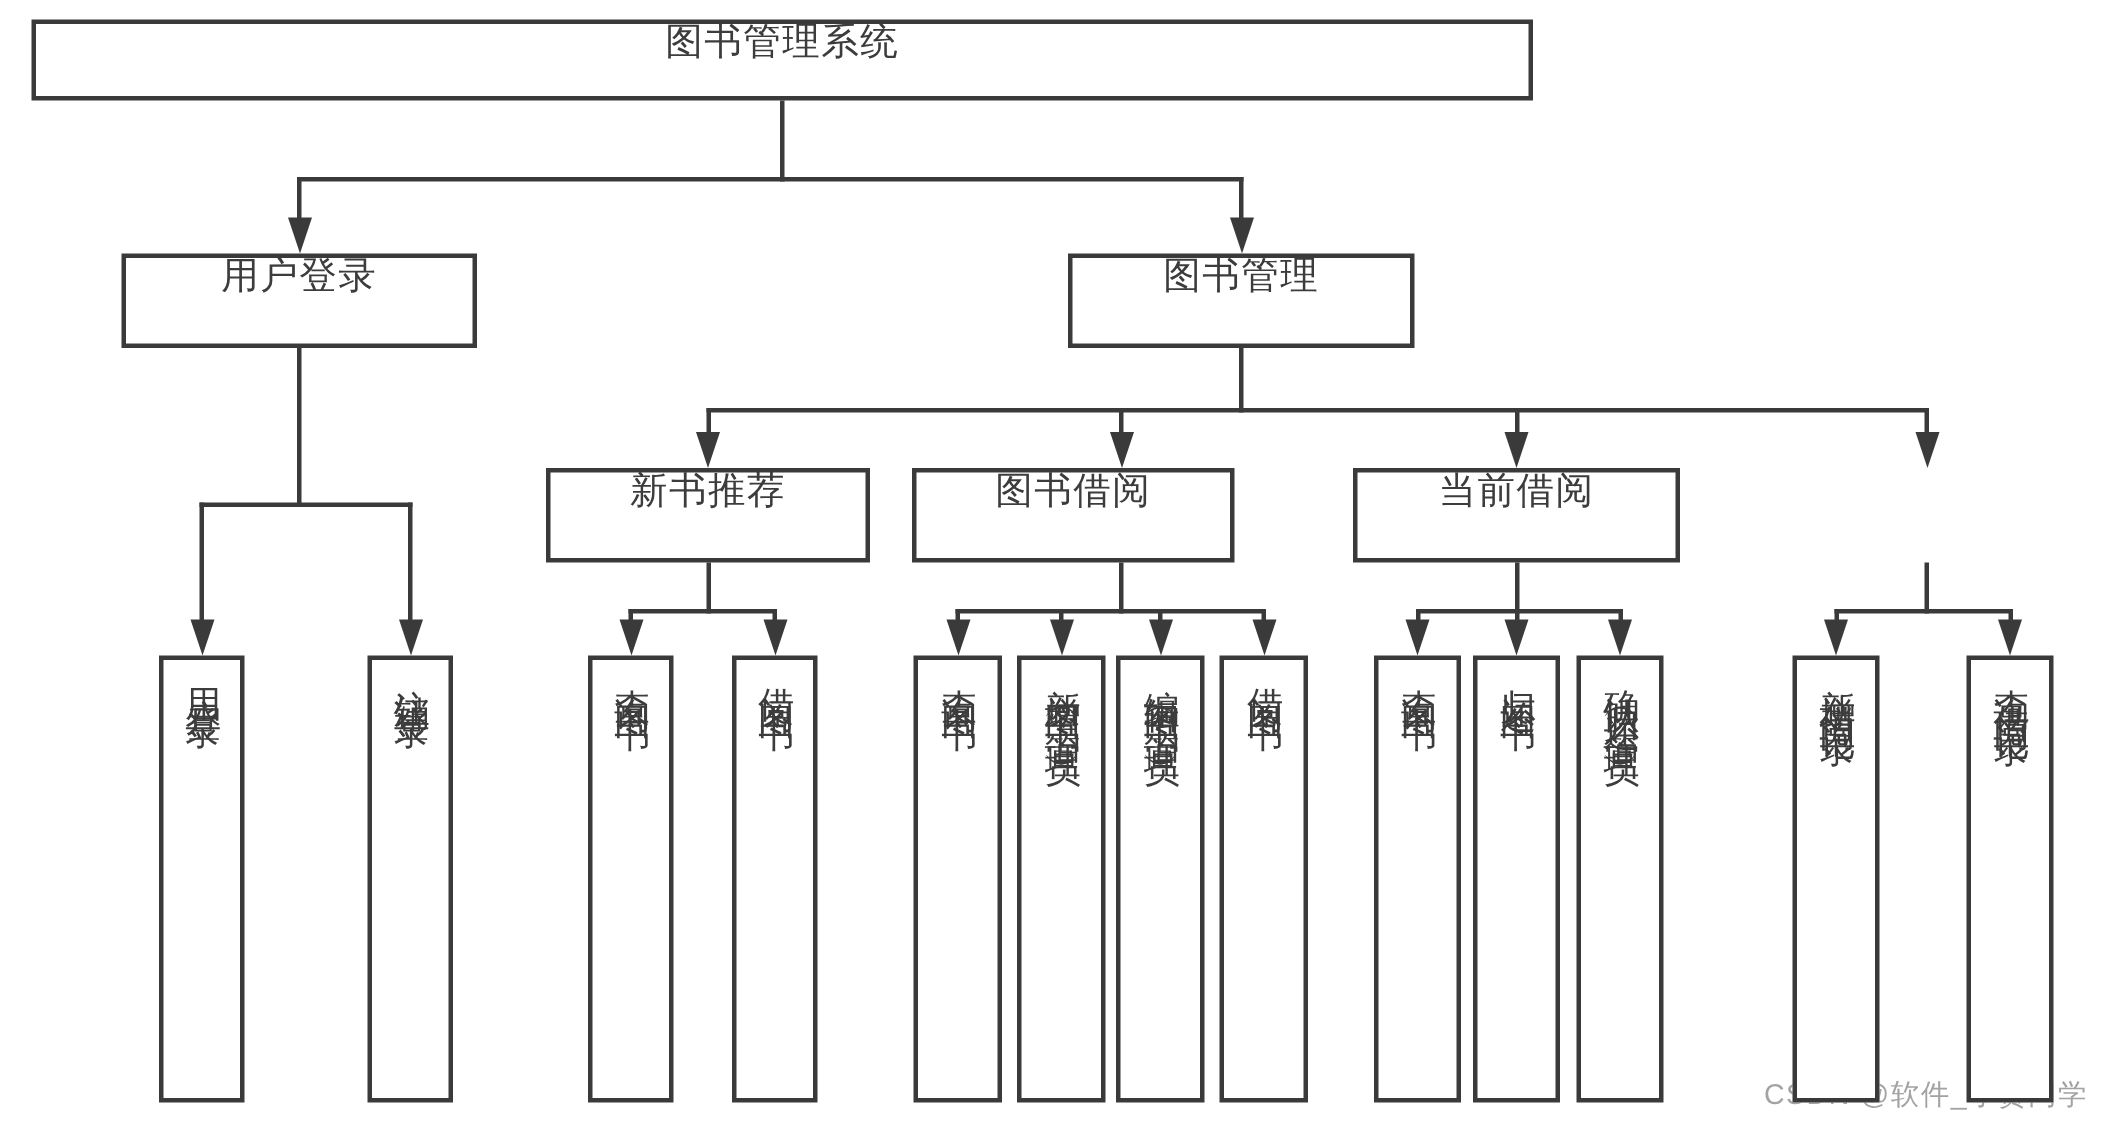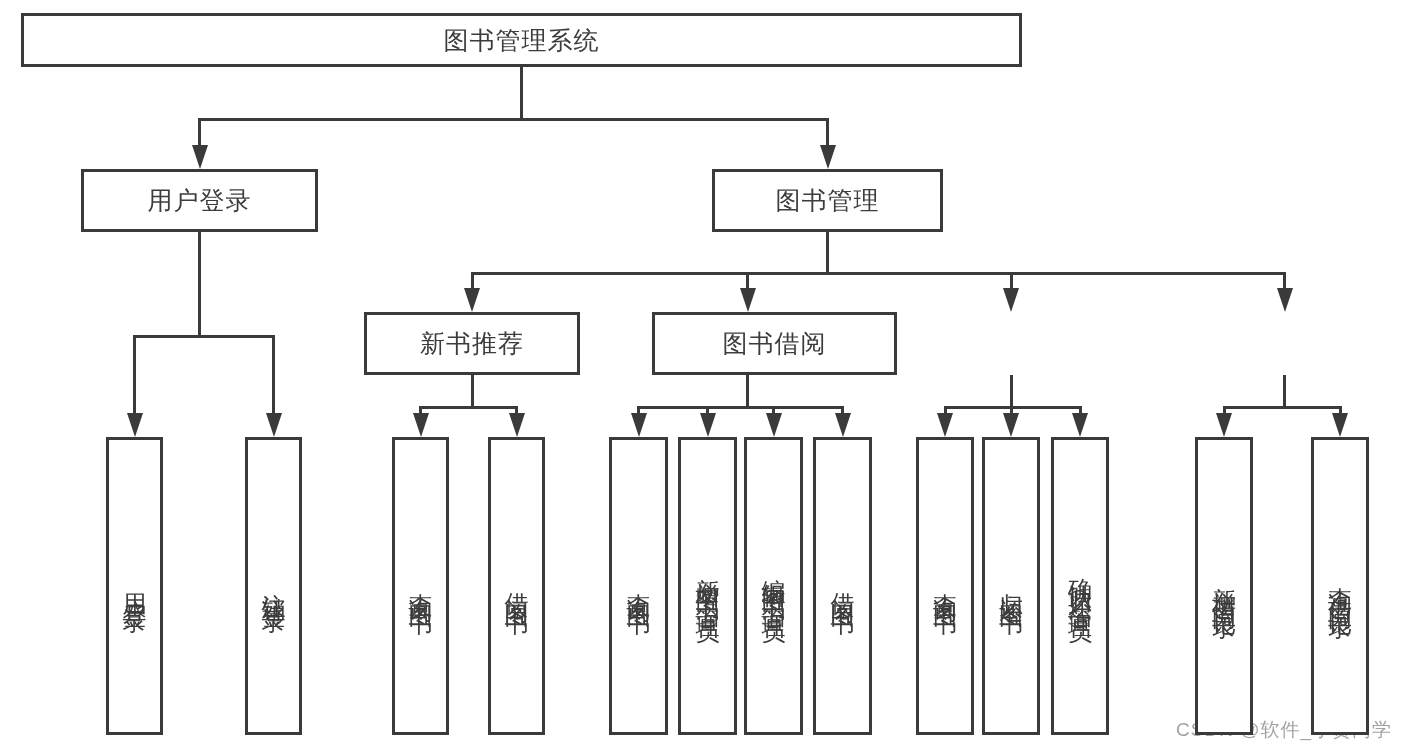--- a/index.html
+++ b/index.html
@@ -15,21 +15,21 @@
     background:var(--bg);
     overflow:hidden;
     font-family:"Liberation Sans","DejaVu Sans",sans-serif;
   }
   .node{
     position:absolute;
     box-sizing:border-box;
     background:var(--bg);
     border:3px solid var(--line);
     display:flex;
-    align-items:center;
+    align-items:flex-start;
     justify-content:center;
   }
   .node-label{
     color:var(--text);
     font-size:25px;
     letter-spacing:1px;
     white-space:nowrap;
     line-height:1;
   }
   .node-v .node-label{
@@ -71,22 +71,25 @@
     </div>
     <div class="node node-h" style="left: 81px; top: 169px; width: 237px; height: 63px;">
       <span class="node-label">用户登录</span>
     </div>
     <div class="node node-h" style="left: 364px; top: 312px; width: 216px; height: 63px;">
       <span class="node-label">新书推荐</span>
     </div>
     <div class="node node-h" style="left: 712px; top: 169px; width: 231px; height: 63px;">
       <span class="node-label">图书管理</span>
     </div>
-    <div class="node node-h" style="left: 652px; top: 312px; width: 245px; height: 63px;">
+    <div class="node node-h" style="left: 608px; top: 312px; width: 215px; height: 63px;">
       <span class="node-label">图书借阅</span>
+    </div>
+    <div class="node node-h" style="left: 902px; top: 312px; width: 218px; height: 63px;">
+      <span class="node-label">当前借阅</span>
     </div>
     <div class="node node-v" style="left: 106px; top: 437px; width: 57px; height: 298px;">
       <span class="node-label">用户登录</span>
     </div>
     <div class="node node-v" style="left: 245px; top: 437px; width: 57px; height: 298px;">
       <span class="node-label">注销登录</span>
     </div>
     <div class="node node-v" style="left: 392px; top: 437px; width: 57px; height: 298px;">
       <span class="node-label">查询图书</span>
     </div>

